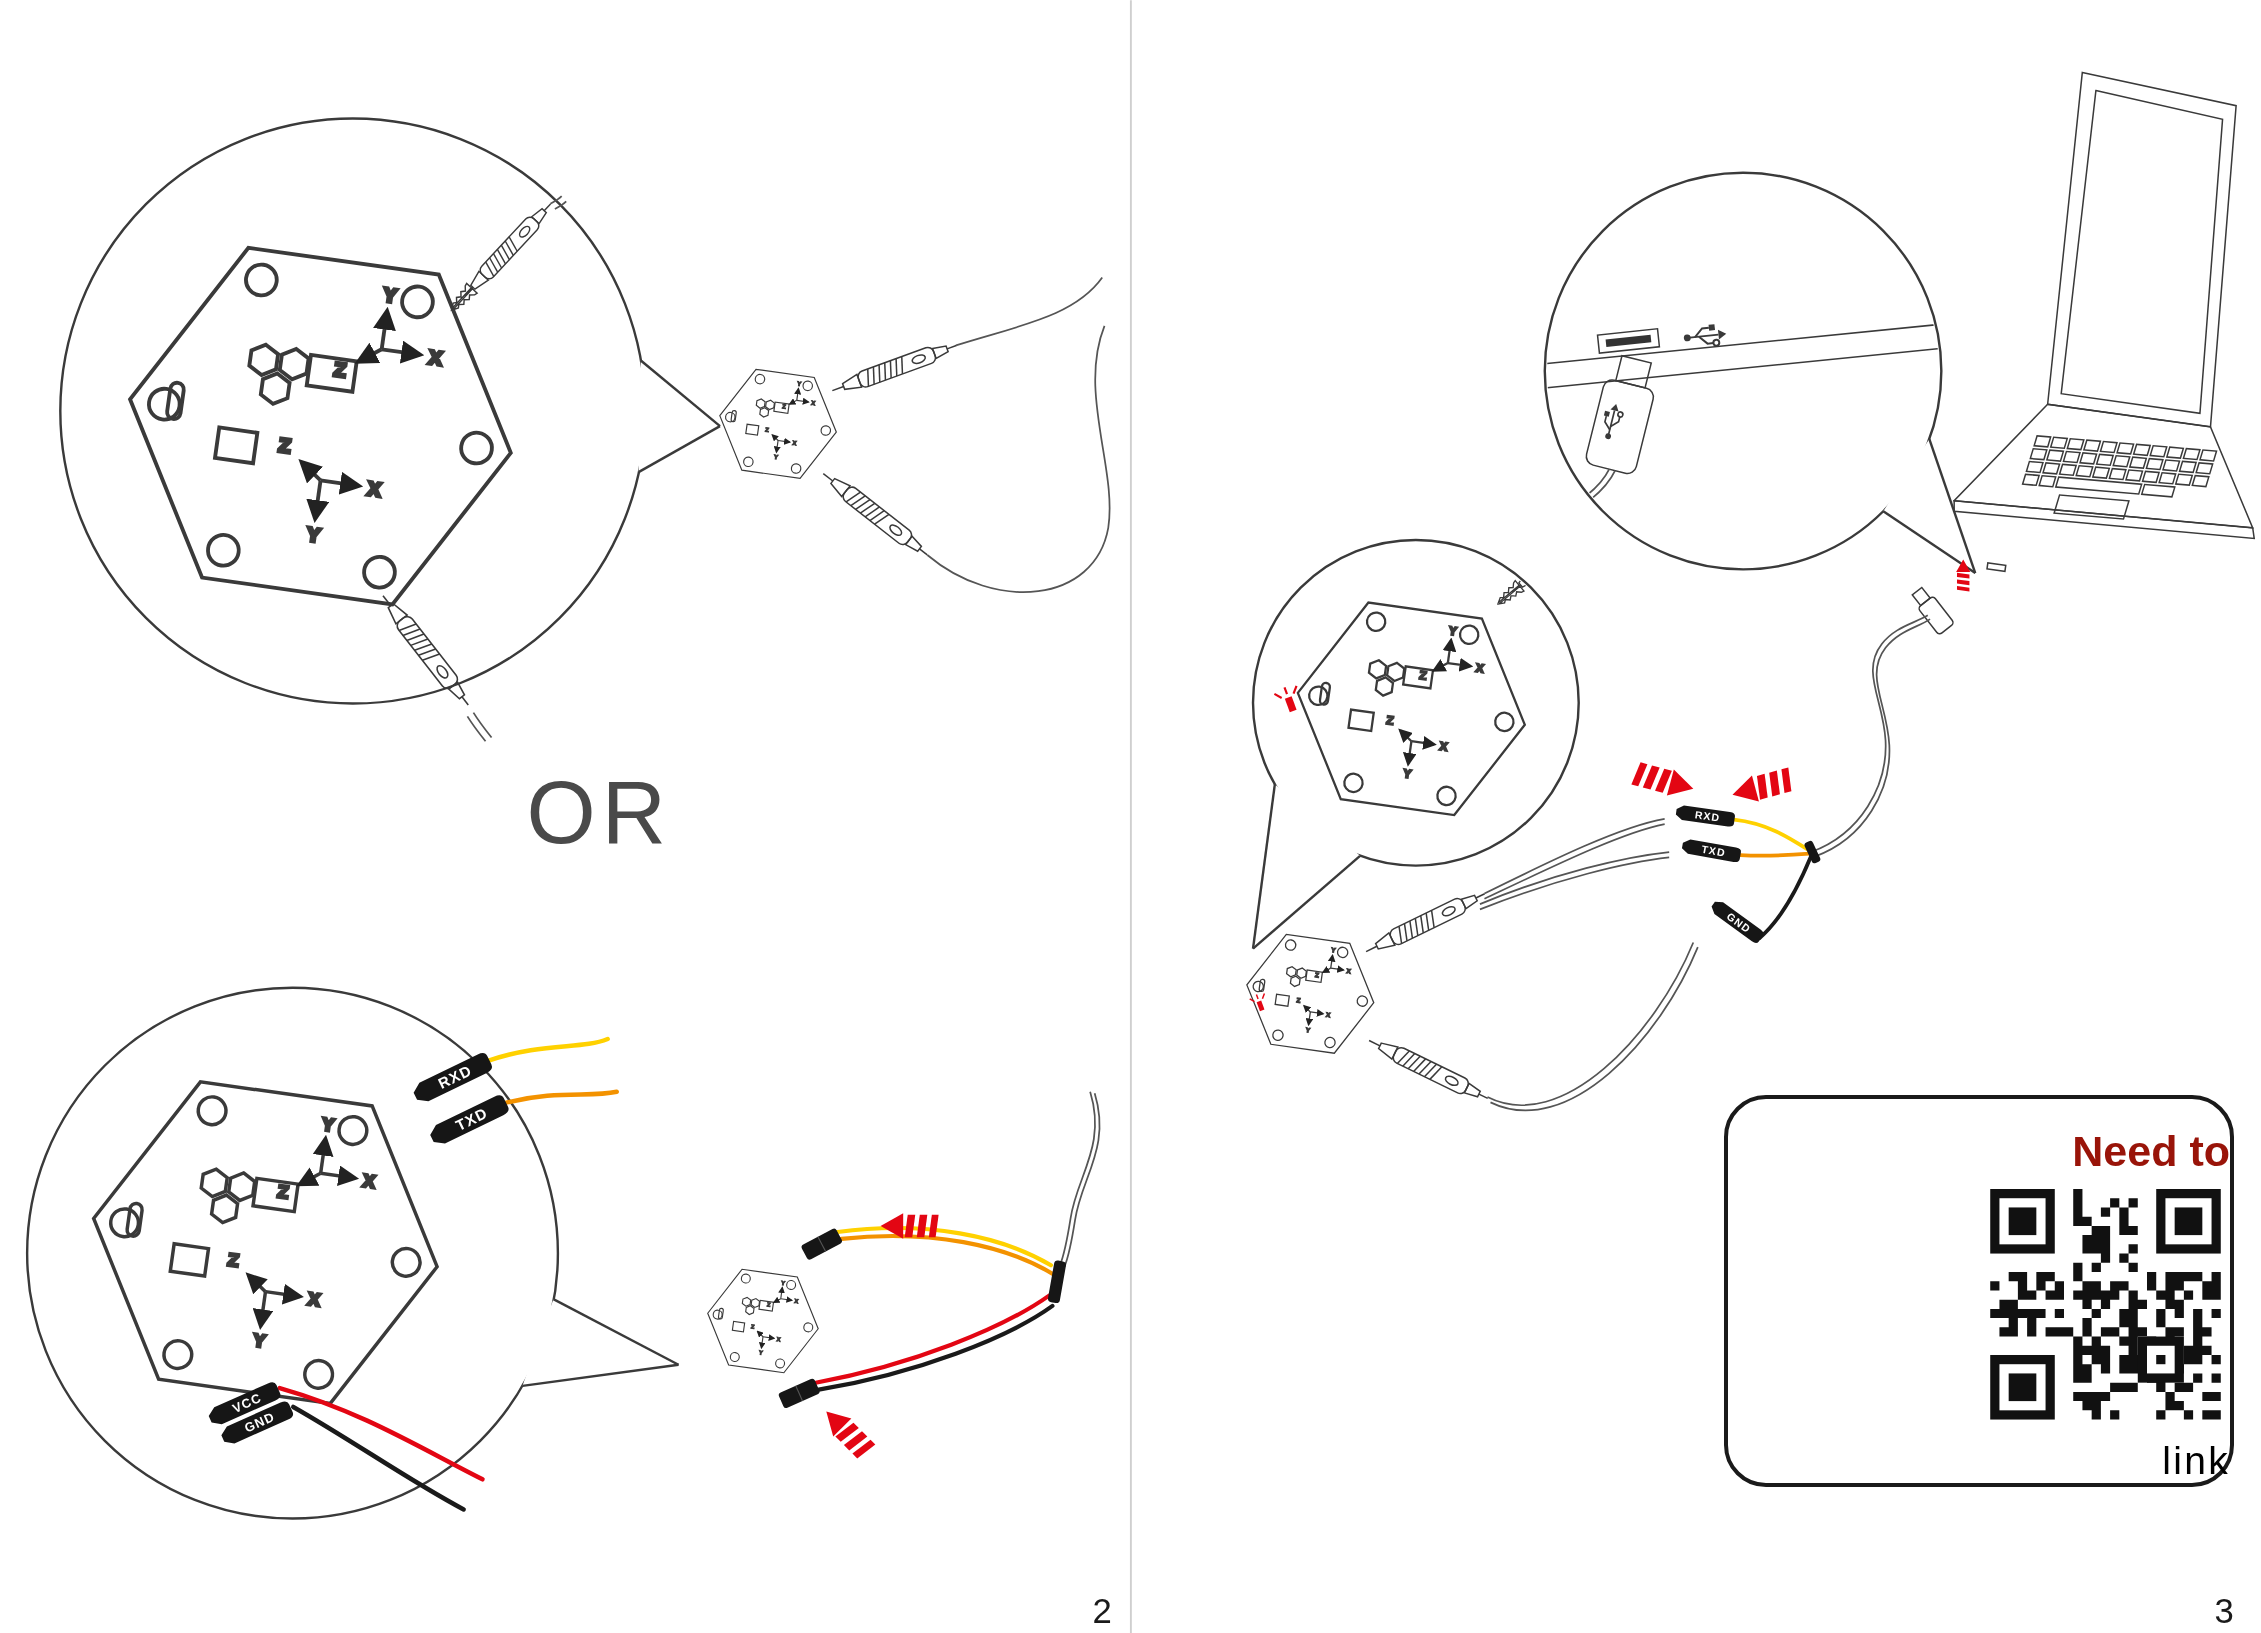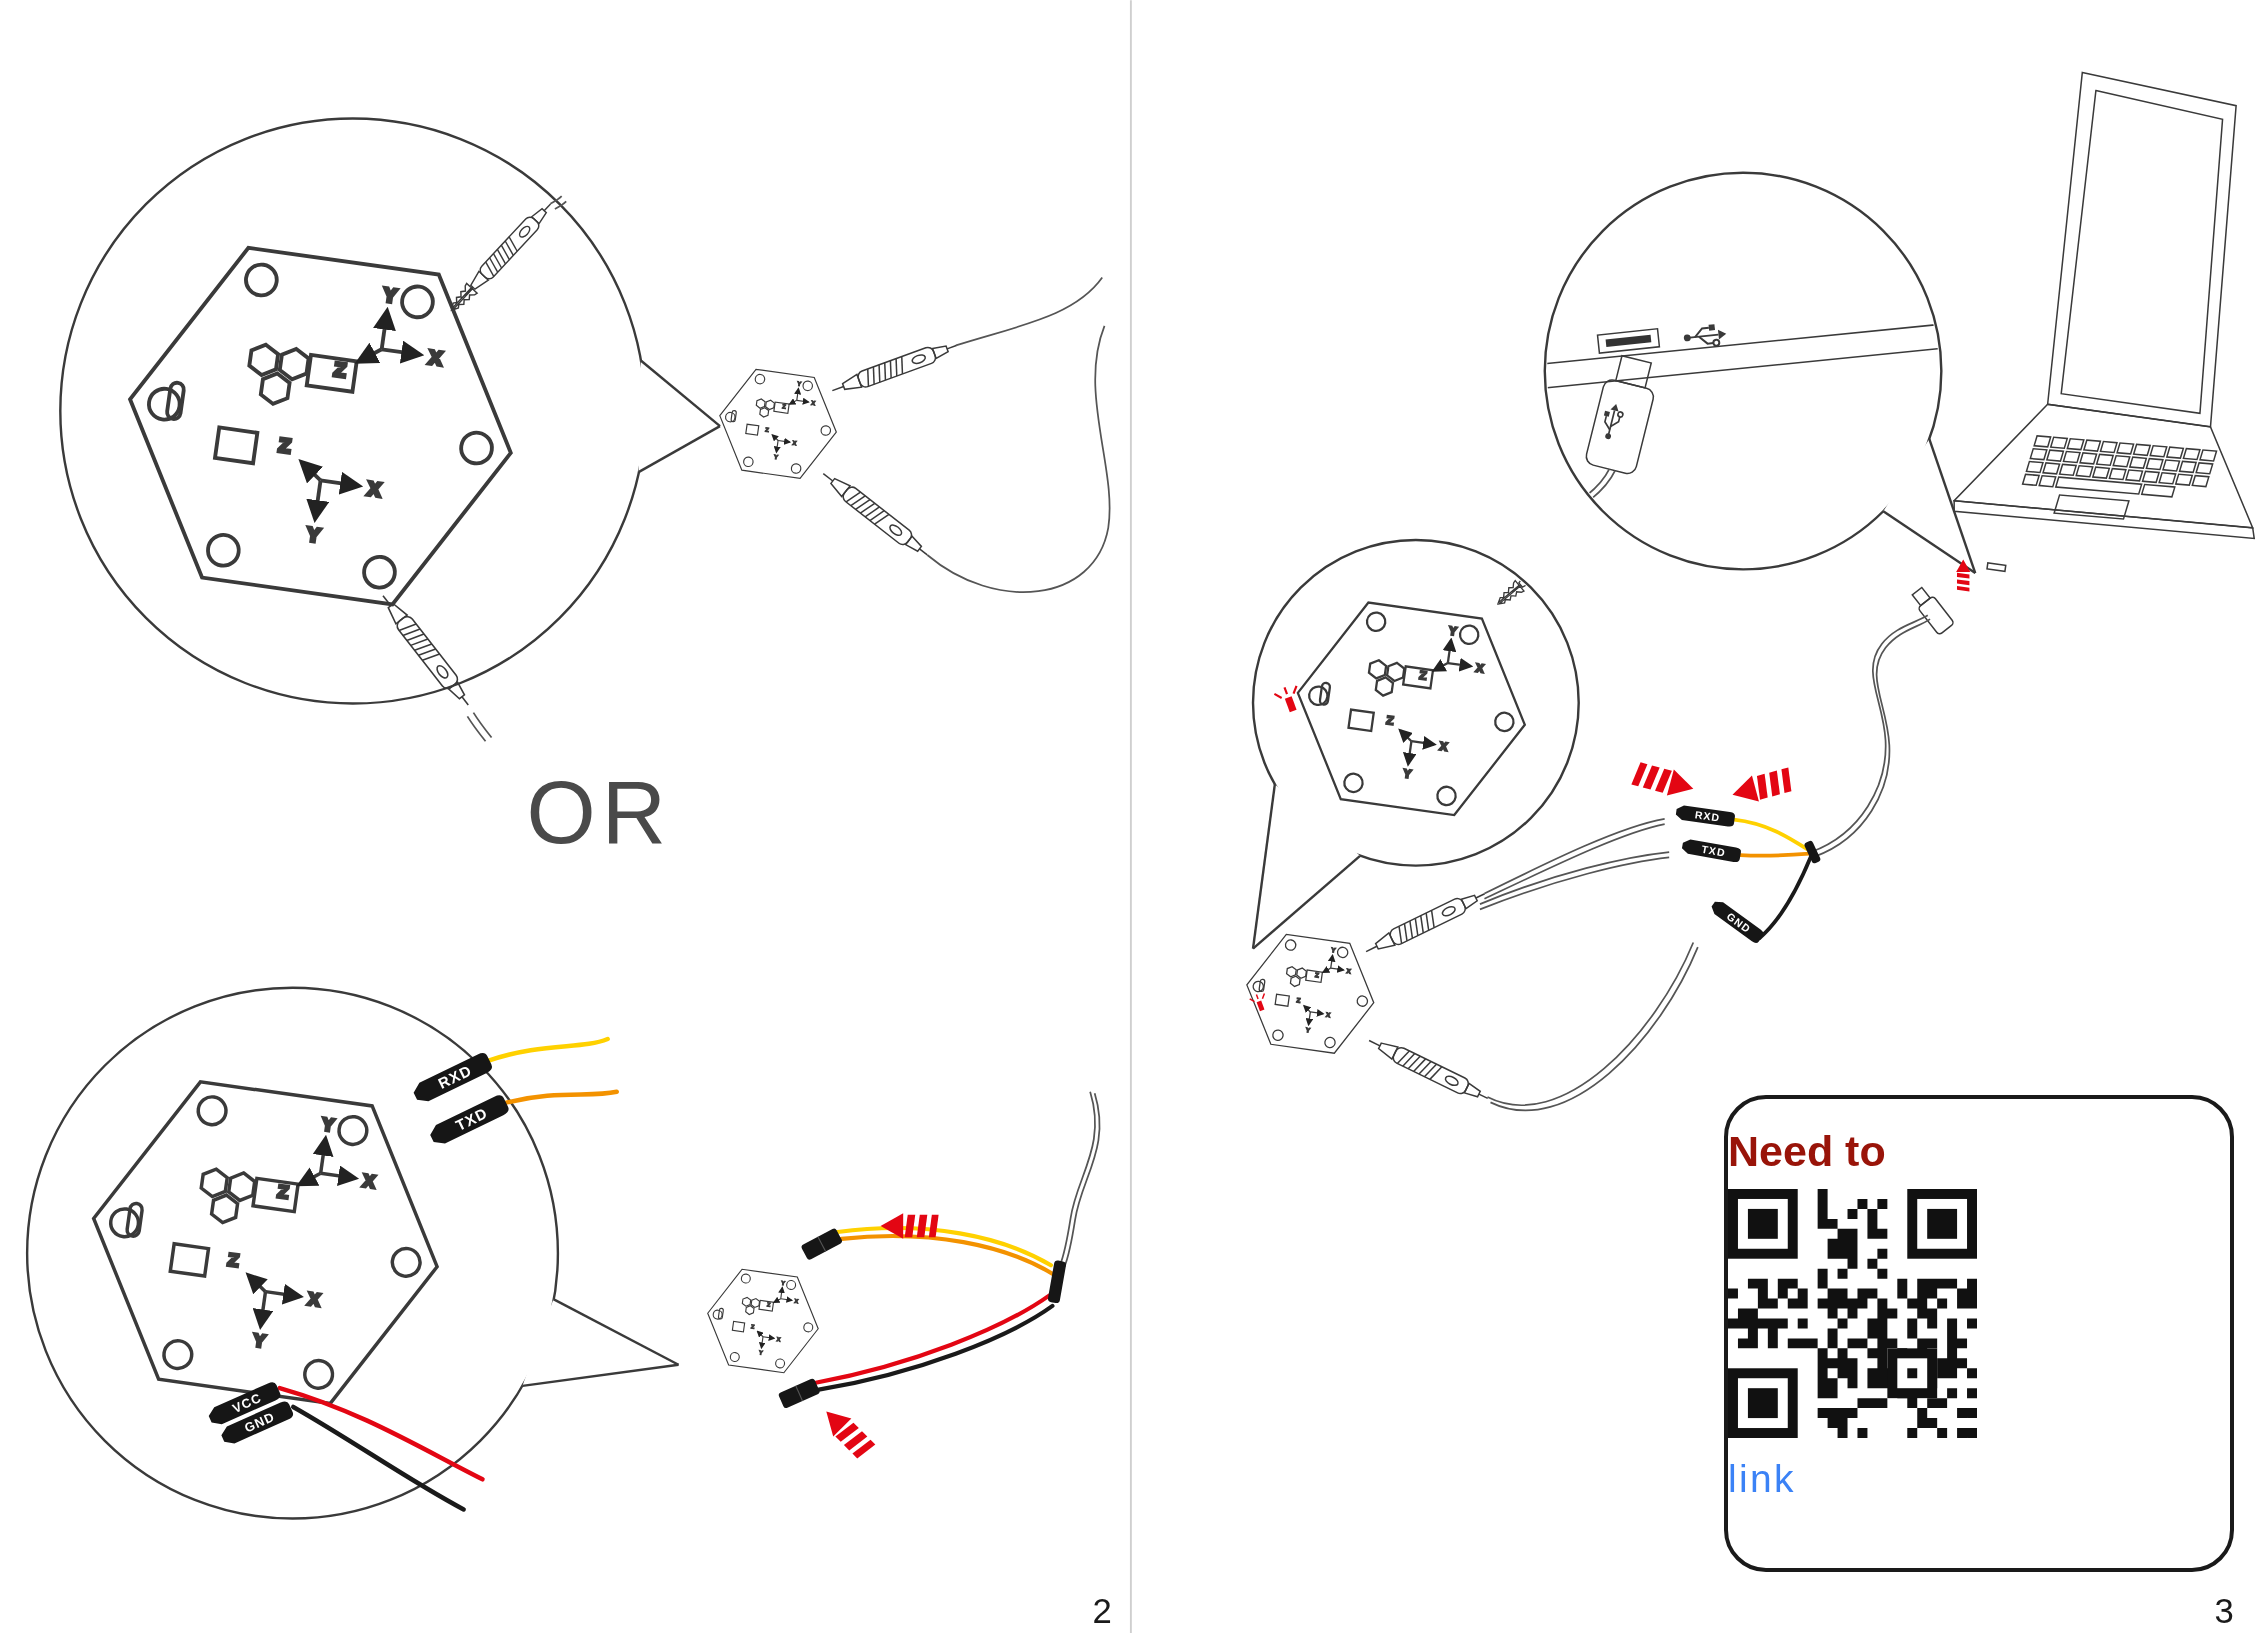--- a/index.html
+++ b/index.html
@@ -8,25 +8,25 @@
   #scene{position:absolute;left:0;top:0;}
   .ln{fill:none;stroke:#3a3a3a;stroke-width:2;}
   .ln3{fill:none;stroke:#3a3a3a;stroke-width:3.2;}
   .thin{fill:none;stroke:#555555;stroke-width:2.3;}
   .wire{fill:none;stroke-linecap:round;}
   text{font-family:"Liberation Sans",sans-serif;fill:#222222;}
   .axlbl{font-size:10px;font-weight:bold;fill:#222;}
   .blktxt{fill:#ffffff;font-weight:bold;letter-spacing:1.5px;}
   .orlbl{font-size:118px;fill:#4a4a4a;letter-spacing:8px;}
   .pagenum{font-size:46px;fill:#1a1a1a;}
-  .fwbox{position:absolute;left:1724px;top:1095px;width:510px;height:477px;
+  .fwbox{position:absolute;left:1724px;top:1095px;width:510px;height:392px;
          box-sizing:border-box;border:4.5px solid #1a1a1a;border-radius:42px;
-         display:flex;flex-direction:column;align-items:flex-start;padding-top:26px;}
+         display:flex;flex-direction:column;align-items:flex-end;padding-top:26px;}
   .fwline{font-size:43px;font-weight:bold;color:#991409;line-height:1.22;}
-  .fwlink{font-size:39px;color:#3b82f6;letter-spacing:2.3px;margin-top:19px;}
+  .fwlink{font-size:39px;color:#000000;letter-spacing:2.3px;margin-top:19px;}
   #qr-svg{margin-top:12px;}
 </style>
 </head>
 <body>
 
 <svg id="scene" width="2261" height="1634" viewBox="0 0 2999 2167">
   <defs>
     <marker id="ah" viewBox="0 0 10 10" refX="8" refY="5" markerWidth="6" markerHeight="6" orient="auto-start-reverse">
         <path d="M0,0 L10,5 L0,10 Z" fill="#222"></path>
       </marker>

